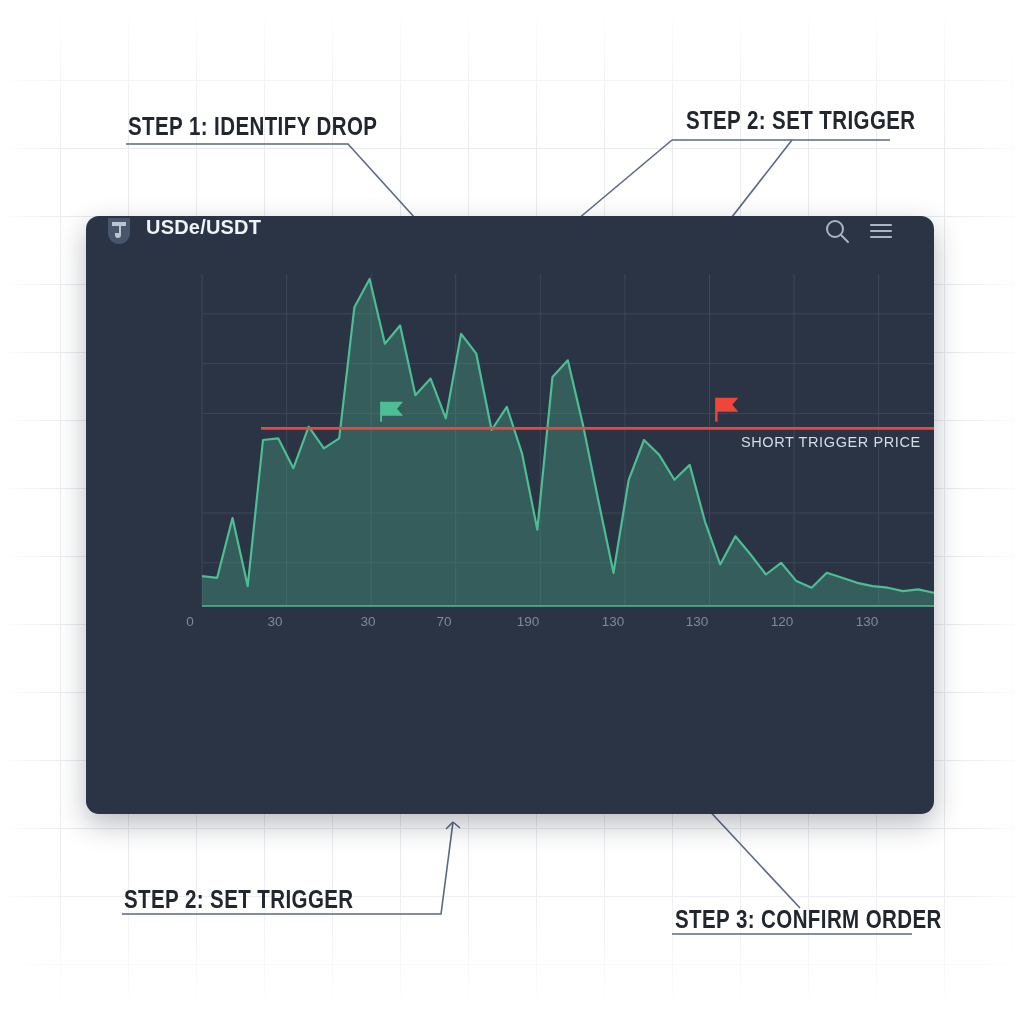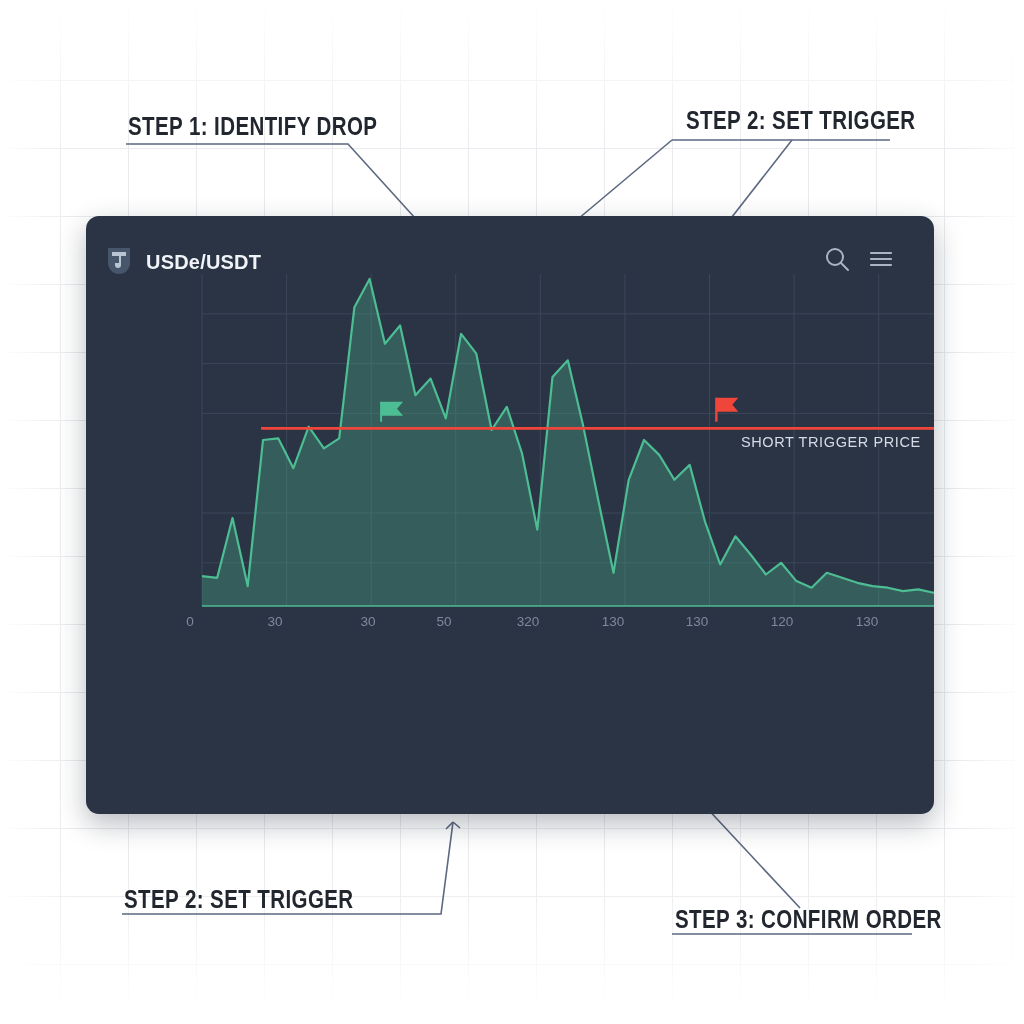--- a/index.html
+++ b/index.html
@@ -46,21 +46,21 @@
     left: 86px; top: 216px;
     width: 848px; height: 598px;
     background: #2a3444;
     border-radius: 13px;
     box-shadow: 0 10px 28px rgba(20,30,45,.30);
     overflow: hidden;
   }
   
   #app-header {
     height: 58px;
-    display: flex; align-items: flex-end;
+    display: flex; align-items: flex-start;
     padding: 0 38px 0 20px;
     gap: 14px;
   }
   #logo-icon { width: 26px; height: 28px; flex: 0 0 auto; }
   #pair-title {
     color: #f0f3f7; font-size: 20px; font-weight: 700; letter-spacing: .2px;
   }
   .header-spacer { flex: 1 1 auto; }
   .hdr-icon { width: 30px; height: 30px; flex: 0 0 auto; cursor: pointer; }
 
@@ -187,22 +187,22 @@
         <div class="axis-label y-label" style="left:876px; top:31px;">0.2000</div>
         <div class="axis-label y-label" style="left:876px; top:81px;">0,2000</div>
         <div class="axis-label y-label" style="left:876px; top:130px;">0,2000</div>
         <div class="axis-label y-label" style="left:876px; top:230px;">0,8000</div>
         <div class="axis-label y-label" style="left:876px; top:280px;">1,5,0</div>
       </div>
     <div id="x-axis">
         <div class="axis-label x-label" style="left:104px; top:340px;">0</div>
         <div class="axis-label x-label" style="left:189px; top:340px;">30</div>
         <div class="axis-label x-label" style="left:273px; top:340px;margin-left:9px;">30</div>
-        <div class="axis-label x-label" style="left:358px; top:340px;">50</div>
-        <div class="axis-label x-label" style="left:442px; top:340px;">320</div>
+        <div class="axis-label x-label" style="left:358px; top:340px;">70</div>
+        <div class="axis-label x-label" style="left:442px; top:340px;">190</div>
         <div class="axis-label x-label" style="left:527px; top:340px;">130</div>
         <div class="axis-label x-label" style="left:611px; top:340px;">130</div>
         <div class="axis-label x-label" style="left:696px; top:340px;text-align:center;">120</div>
         <div class="axis-label x-label" style="left:781px; top:340px;">130</div>
       </div>
   </div>
 
 </div>
 
 </body></html>

